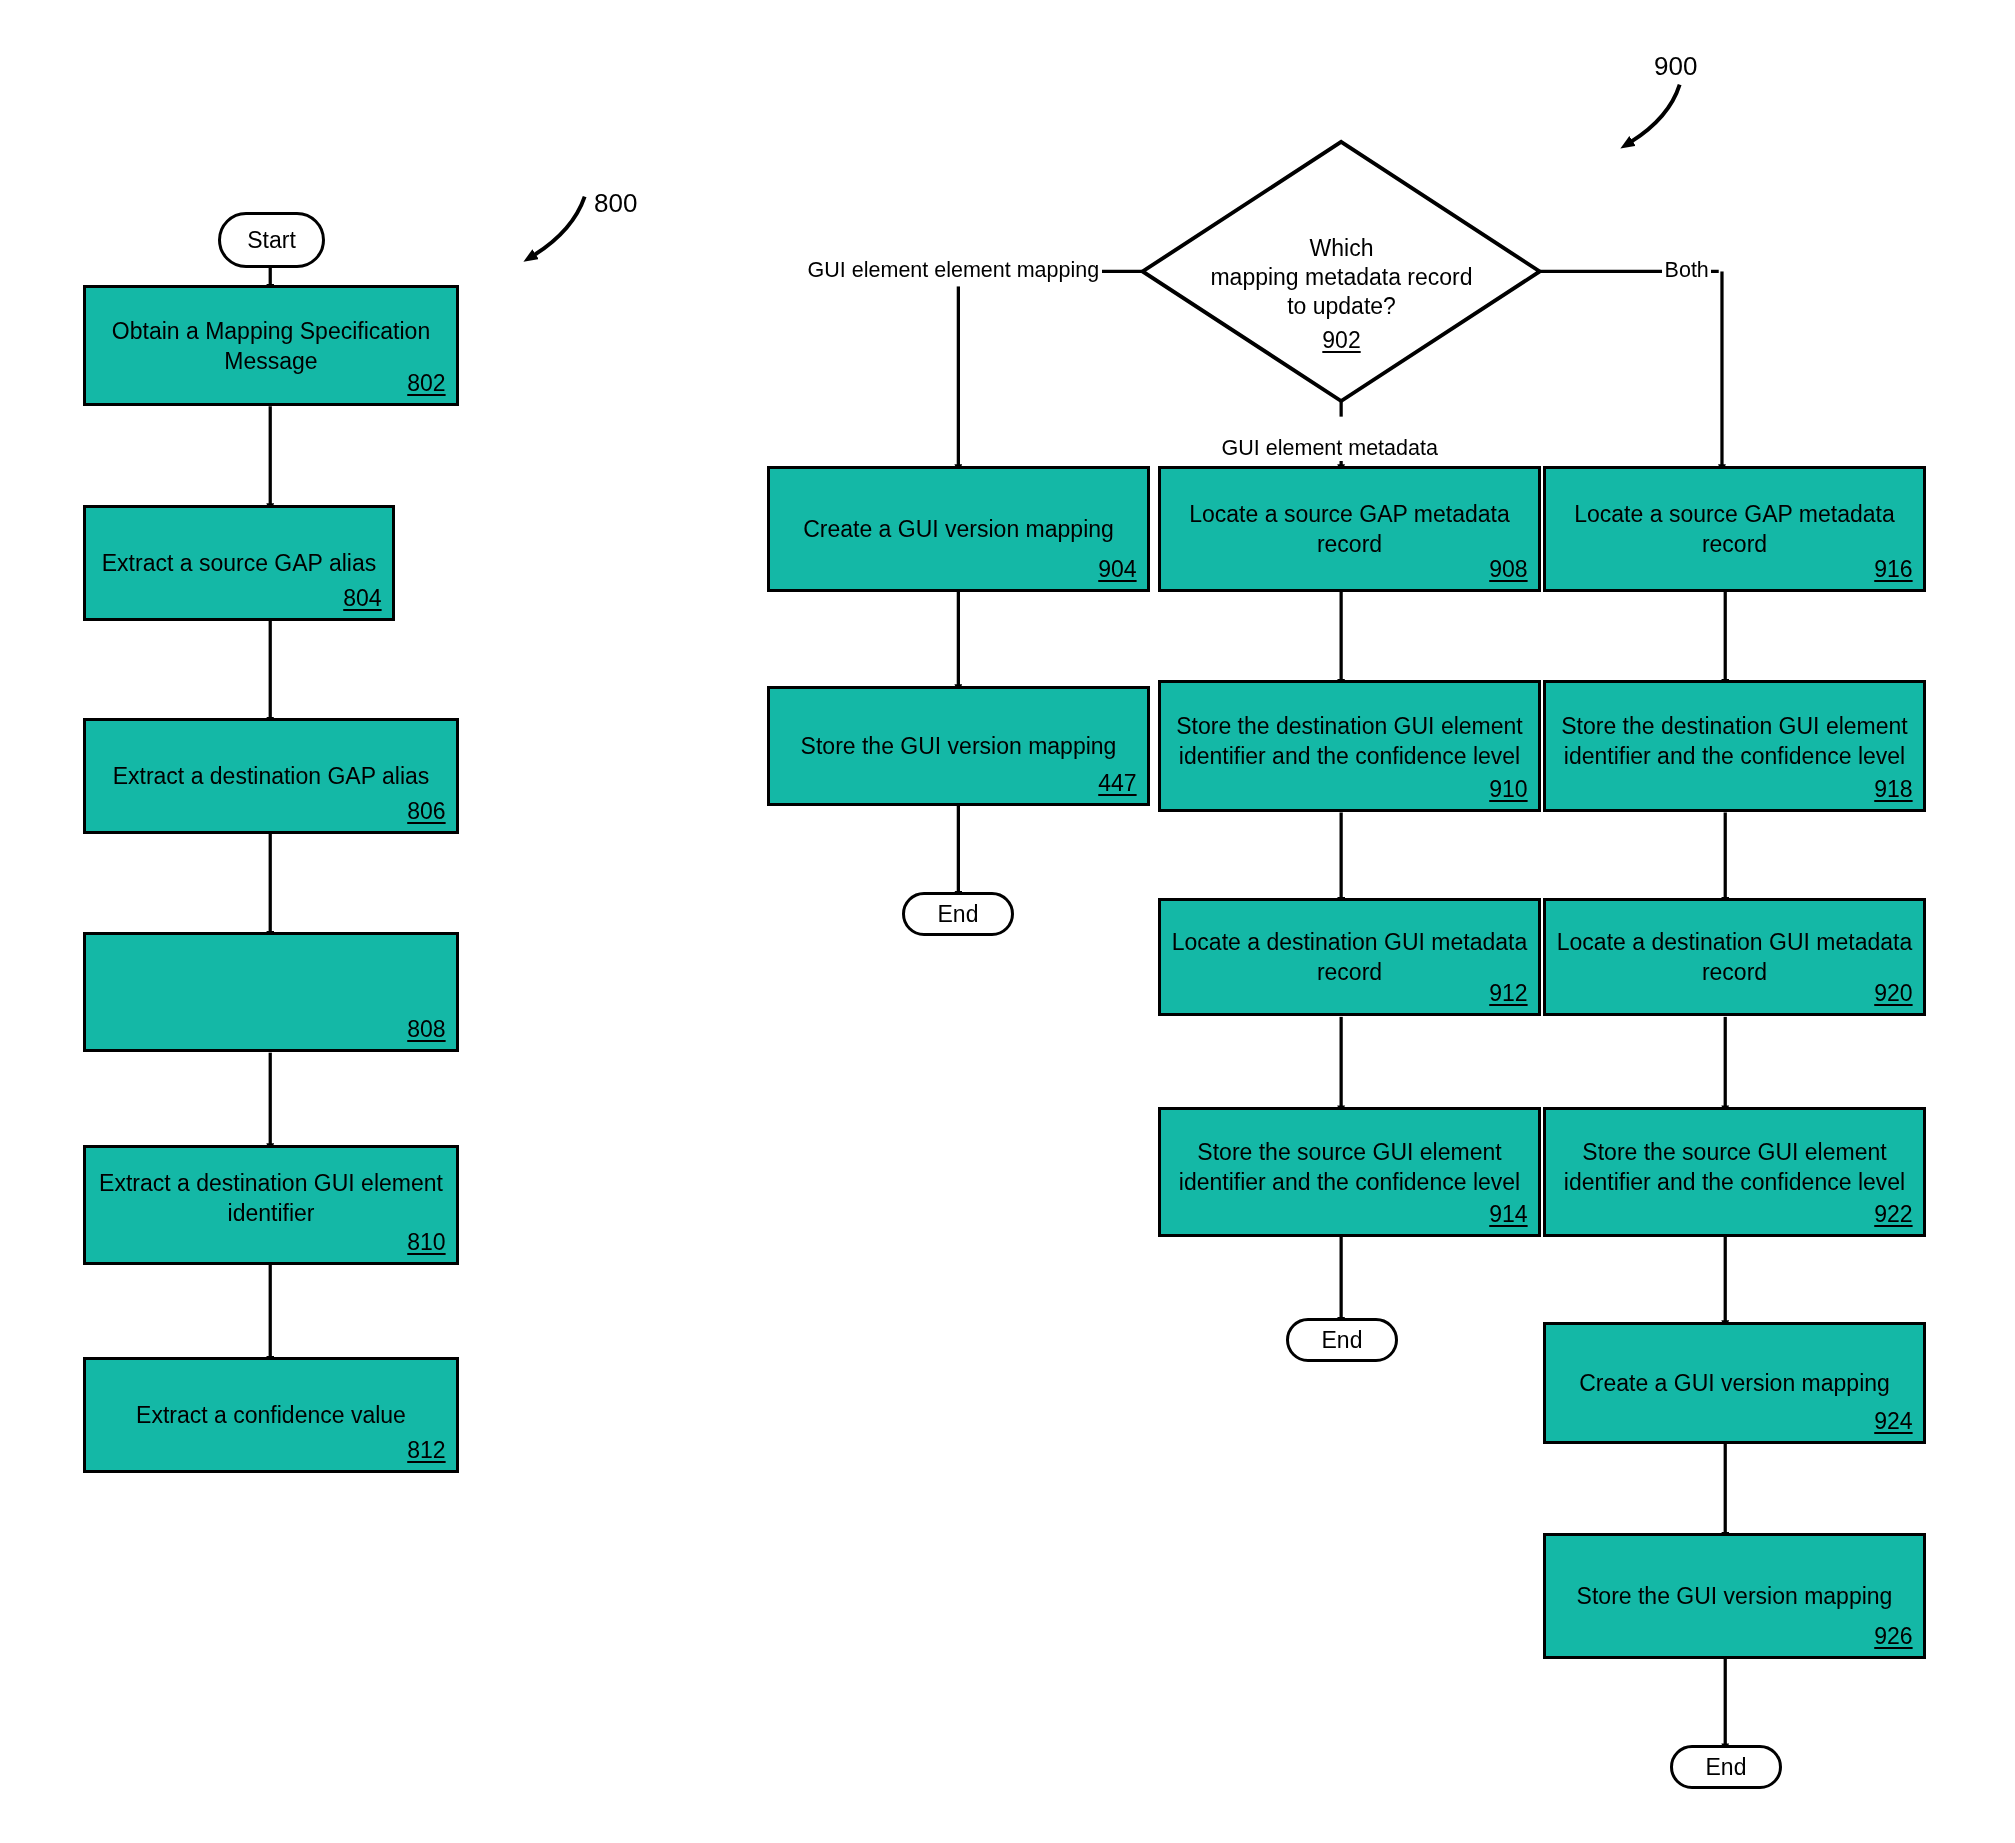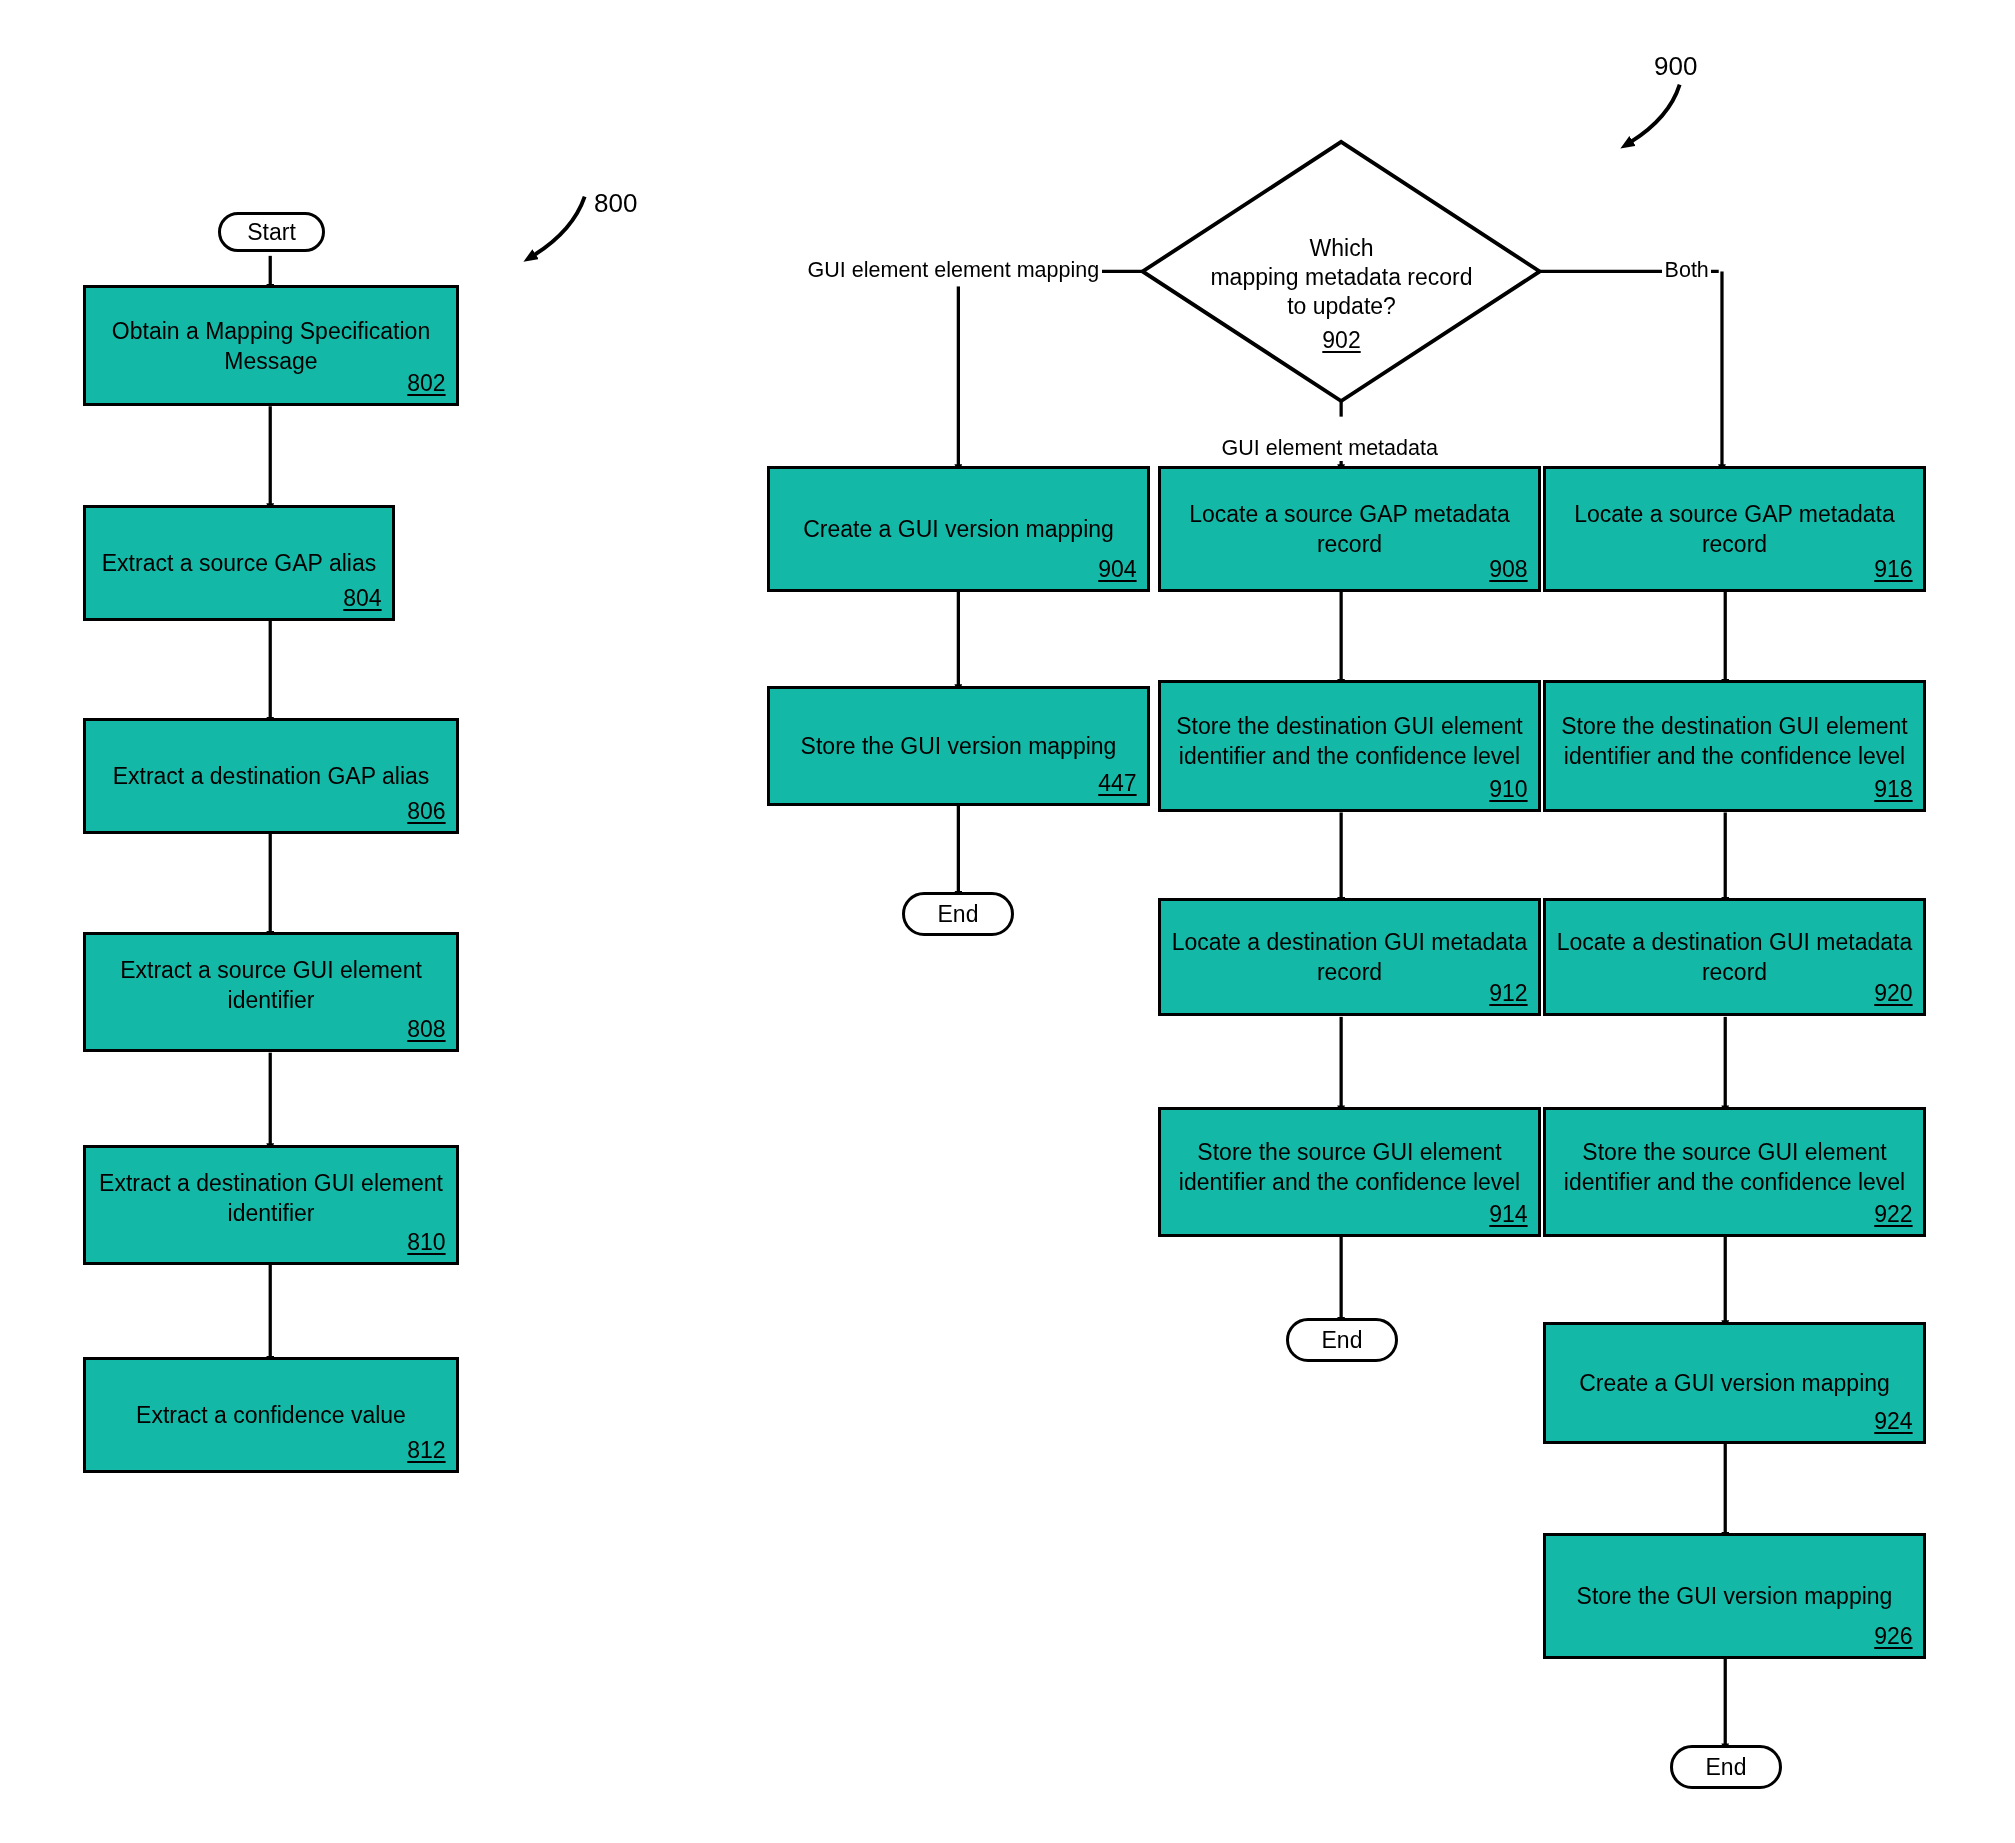--- a/index.html
+++ b/index.html
@@ -90,41 +90,40 @@
       <line x1="2650" y1="1900" x2="2650" y2="2030" marker-end="url(#ah)"></line>
       <line x1="2650" y1="2218" x2="2650" y2="2355" marker-end="url(#ah)"></line>
       <line x1="2650" y1="2548" x2="2650" y2="2680" marker-end="url(#ah)"></line>
     </g>
 
     <path d="M2580 130 C 2568 168, 2540 196, 2505 218" stroke="#000" stroke-width="6" fill="none" marker-end="url(#ah2)"></path>
   </svg>
 
   <div class="figref" style="left:594px;top:188px;">800</div>
 
-  <div class="node term" style="left:218px;top:212px;width:107px;height:40px;">
+  <div class="node term" style="left:218px;top:212px;width:107px;height:56px;">
     <span>Start</span>
   </div>
 
   <div class="node pbox" style="left:83px;top:285px;width:376px;height:121px;">
     <div class="txt">Obtain a Mapping Specification Message</div>
     <div class="ref">802</div>
   </div>
 
   <div class="node pbox" style="left:83px;top:505px;width:312px;height:116px;">
     <div class="txt">Extract a source GAP alias</div>
     <div class="ref">804</div>
   </div>
 
   <div class="node pbox" style="left:83px;top:718px;width:376px;height:116px;">
     <div class="txt">Extract a destination GAP alias</div>
     <div class="ref">806</div>
   </div>
 
   <div class="node pbox topshift" style="left:83px;top:932px;width:376px;height:120px;">
-    <div class="txt">Extract a source GUI element identifier</div>
     <div class="ref">808</div>
   </div>
 
   <div class="node pbox topshift" style="left:83px;top:1145px;width:376px;height:120px;">
     <div class="txt">Extract a destination GUI element identifier</div>
     <div class="ref">810</div>
   </div>
 
   <div class="node pbox" style="left:83px;top:1357px;width:376px;height:116px;">
     <div class="txt">Extract a confidence value</div>

